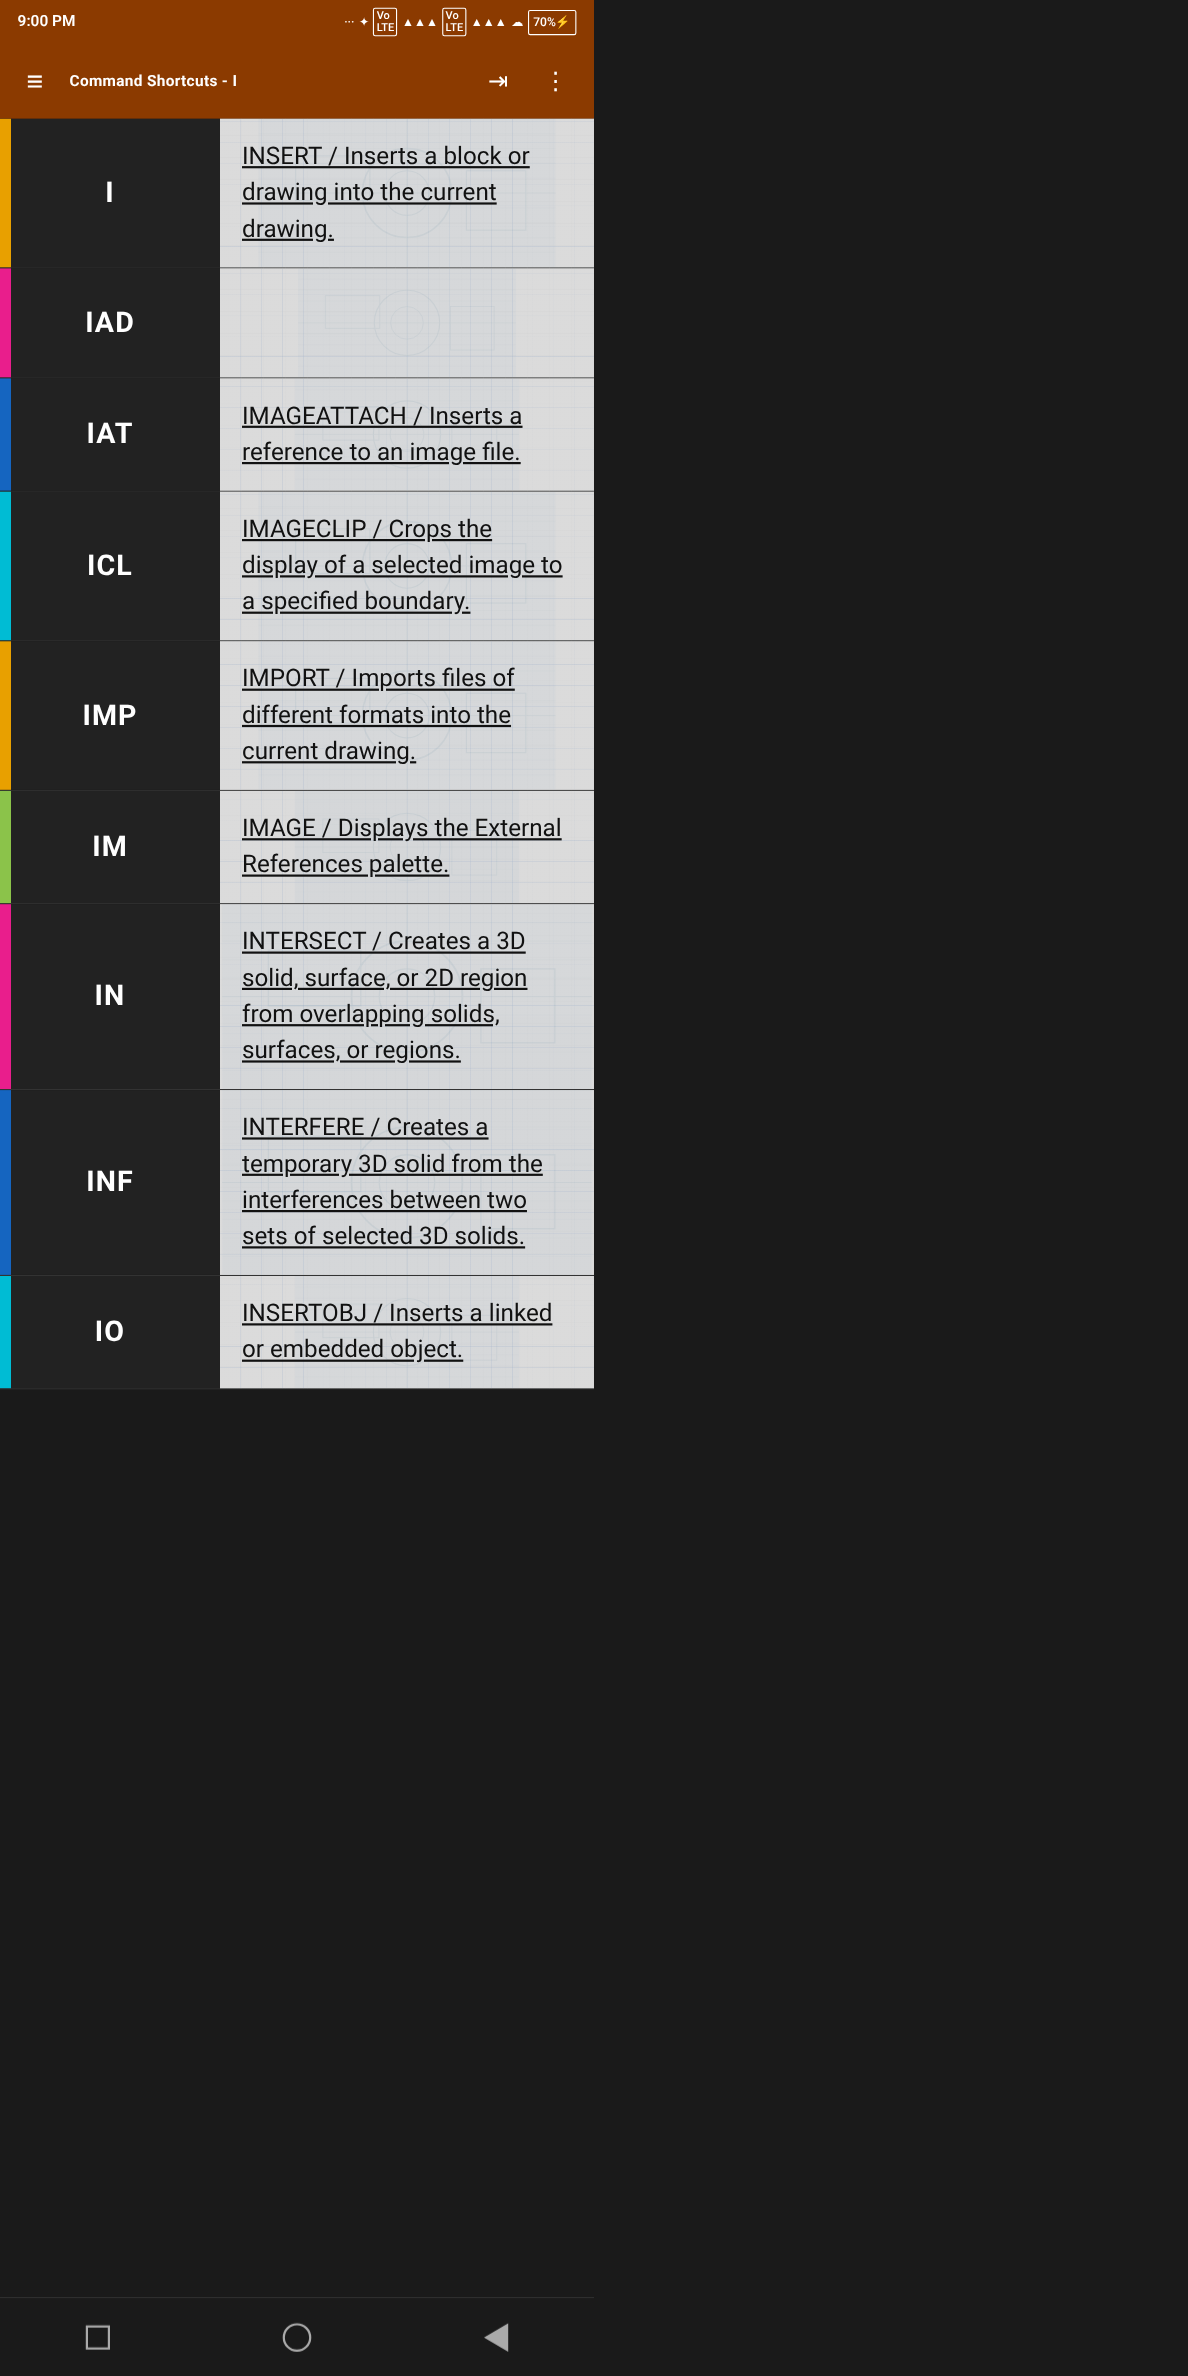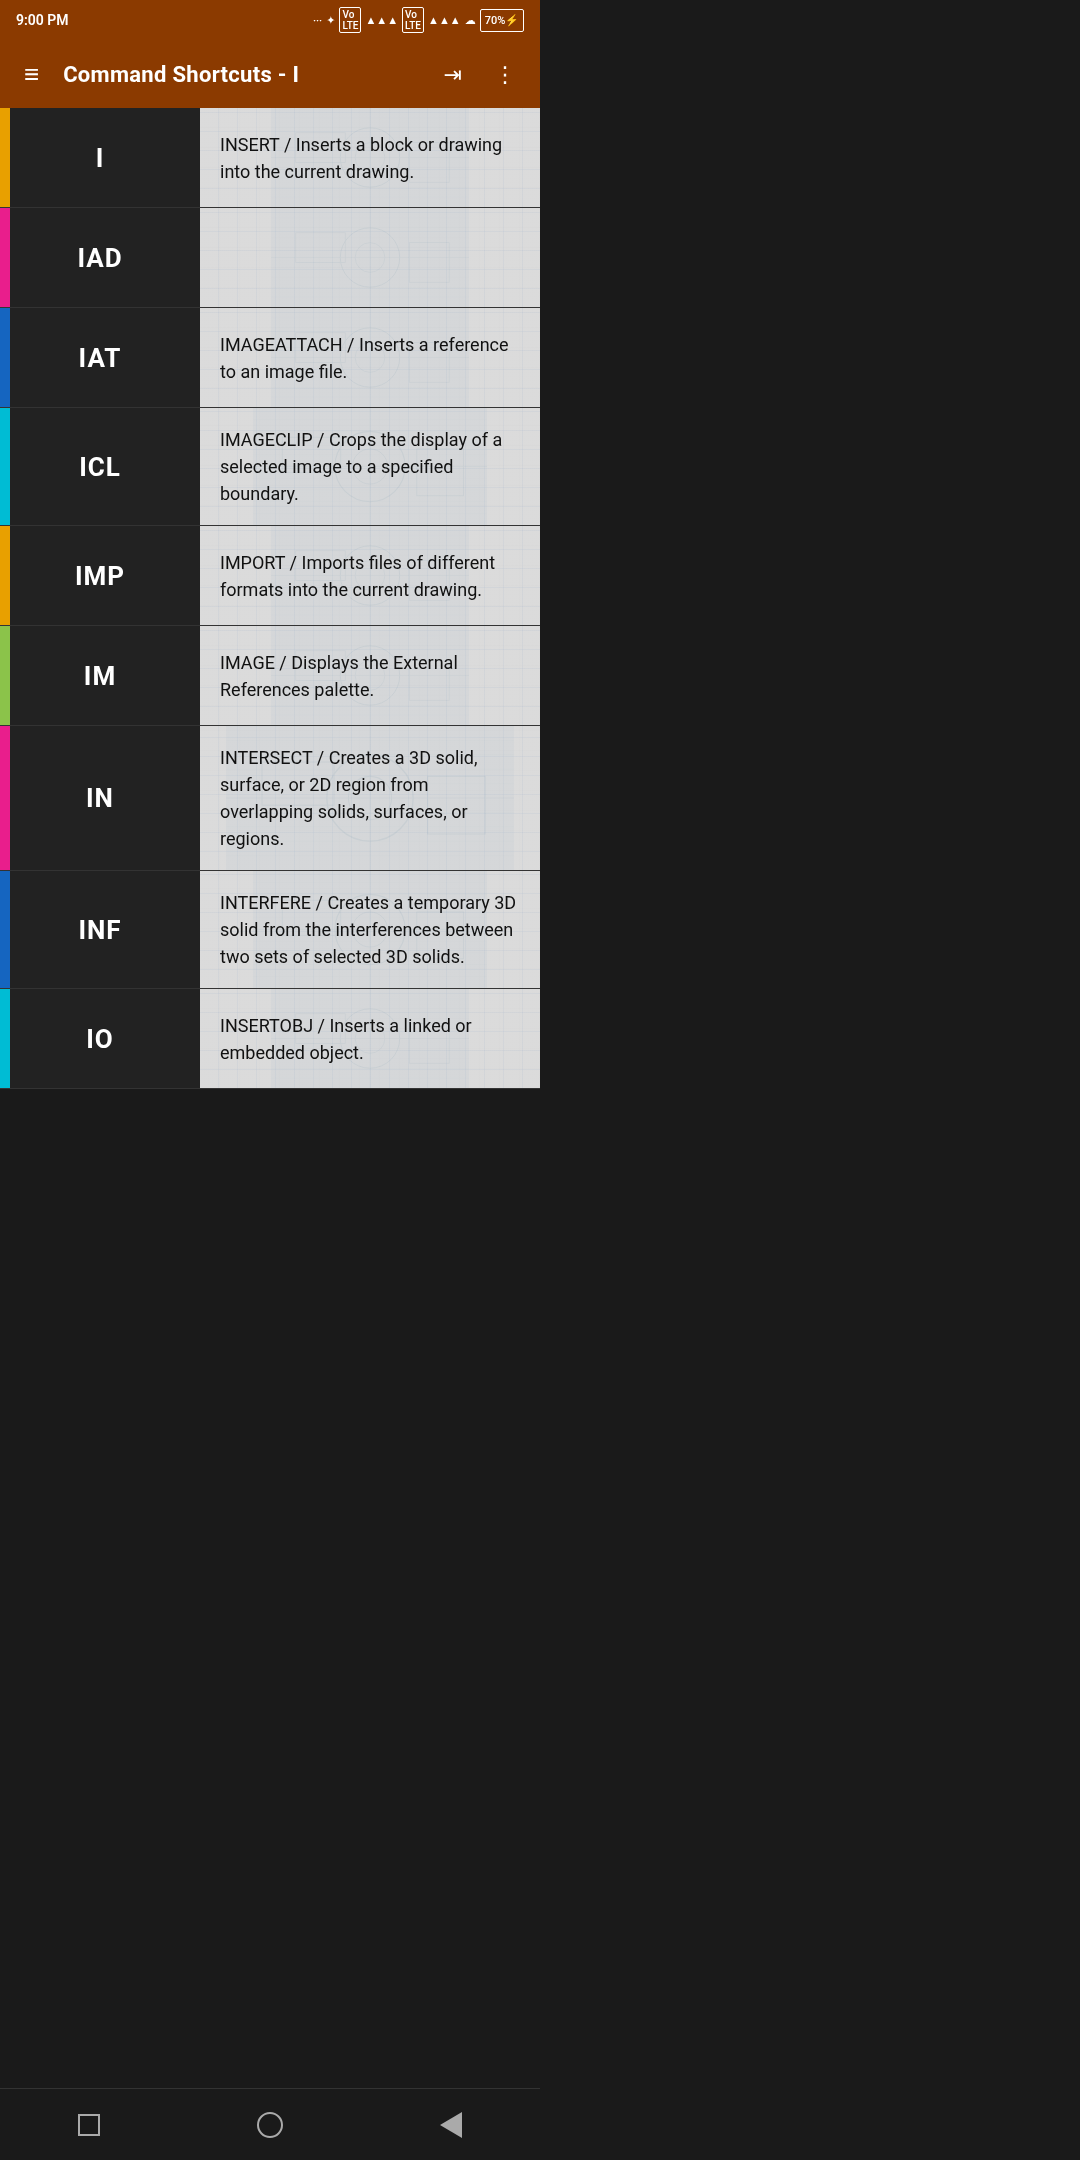--- a/index.html
+++ b/index.html
@@ -33,21 +33,21 @@
     .app-bar {
       background: #8B3A00;
       height: 68px;
       display: flex;
       align-items: center;
       padding: 0 16px;
       gap: 16px;
     }
     .app-bar-title {
       color: white;
-      font-size: 22px;
+      font-size: 14px;
       font-weight: 700;
       flex: 1;
       letter-spacing: 0.3px;
     }
     .app-bar-icon {
       color: white;
       font-size: 22px;
       cursor: pointer;
       padding: 8px;
     }
@@ -112,24 +112,25 @@
       position: absolute;
       inset: 0;
       background-image: 
         repeating-linear-gradient(0deg, transparent, transparent 18px, rgba(150,170,200,0.25) 19px),
         repeating-linear-gradient(90deg, transparent, transparent 18px, rgba(150,170,200,0.25) 19px);
       pointer-events: none;
     }
 
     .shortcut-desc-text {
       color: #111;
-      font-size: 18px;
+      font-size: 22px;
       line-height: 1.5;
       position: relative;
       z-index: 1;
+      text-decoration: underline;
     }
 
     
     .bottom-nav {
       background: #1a1a1a;
       height: 72px;
       display: flex;
       align-items: center;
       justify-content: space-around;
       border-top: 1px solid #333;

